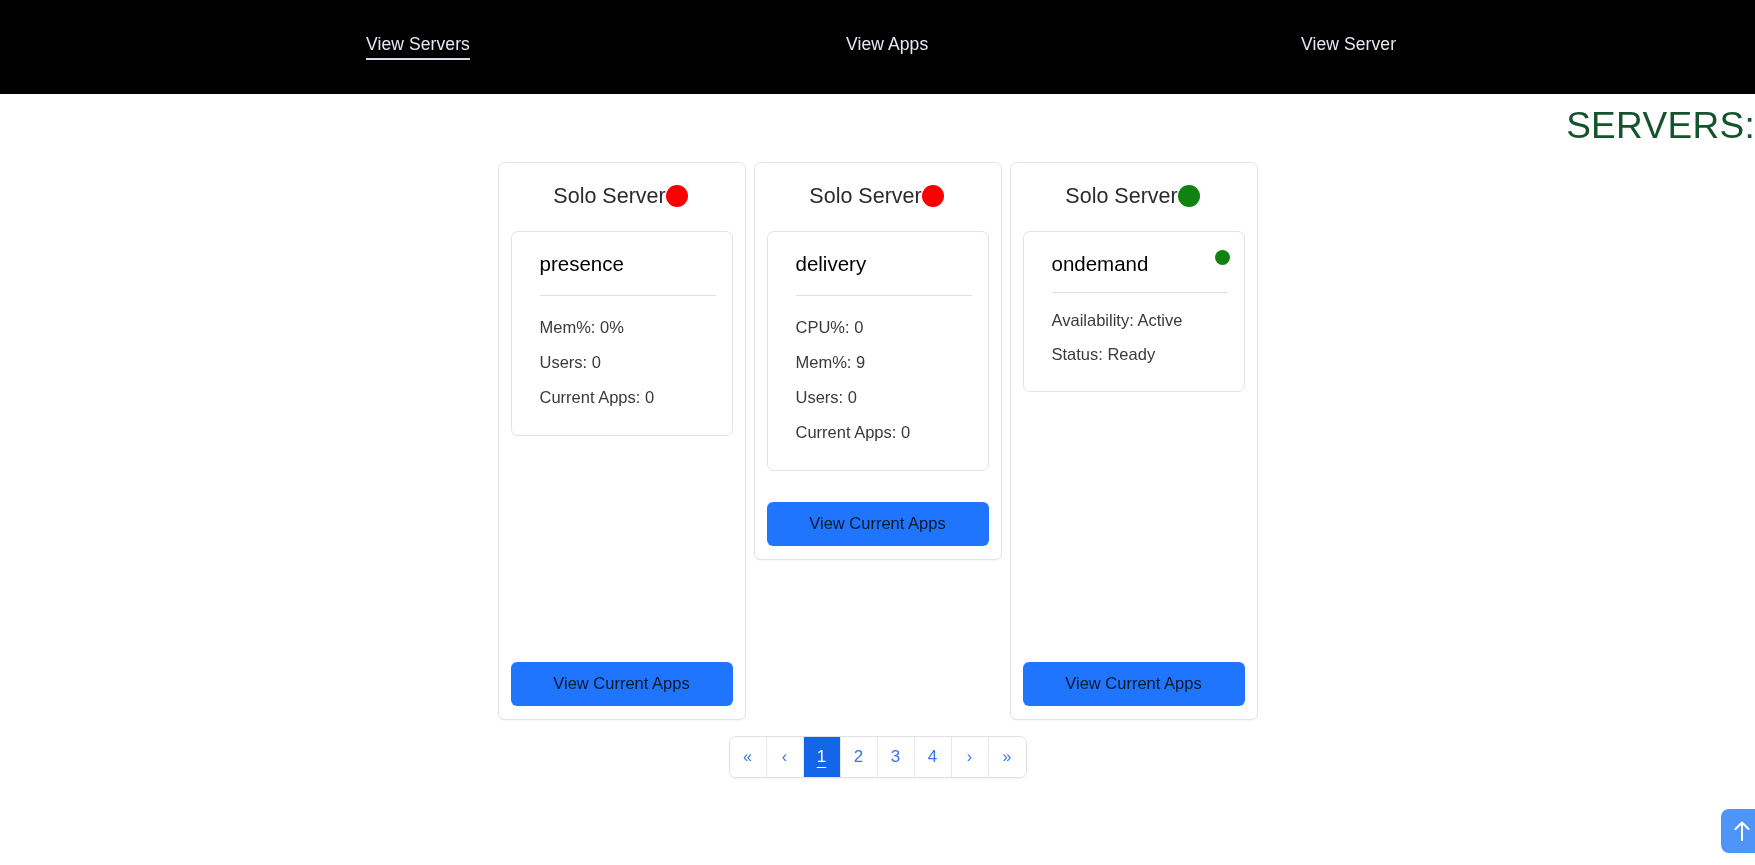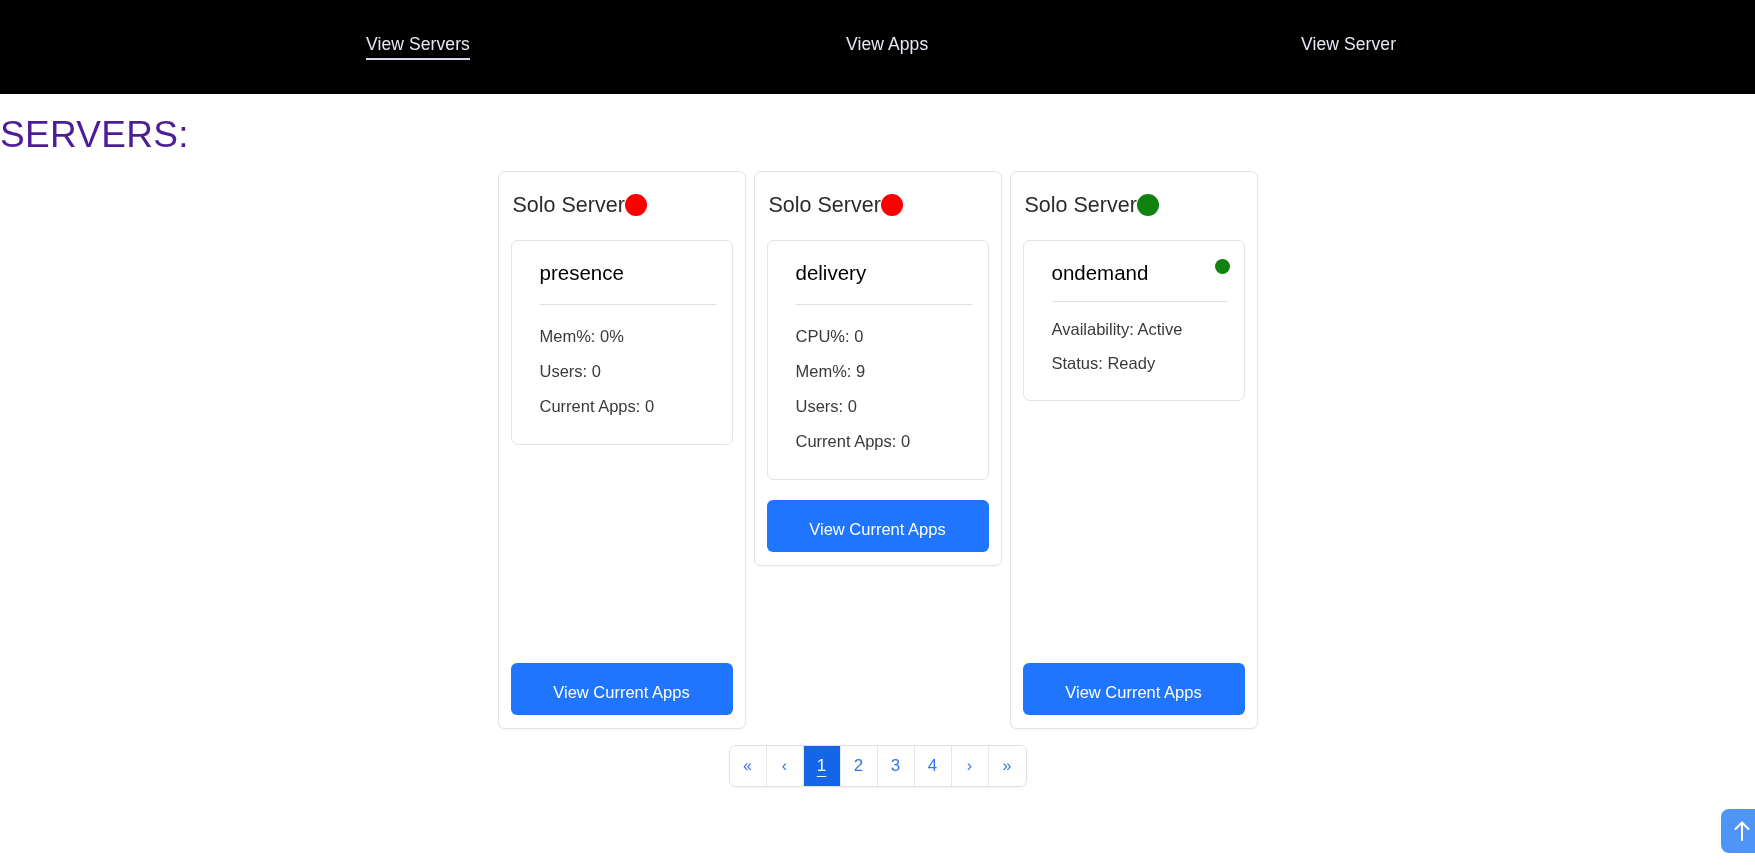--- a/index.html
+++ b/index.html
@@ -34,26 +34,26 @@
   }
   .nav-link.active {
     border-bottom: 2px solid #d8d8ec;
   }
   .nav-servers { left: 366px; }
   .nav-apps    { left: 846px; }
   .nav-images  { left: 1301px; }
 
   
   .page-title {
-    text-align: left;
+    text-align: right;
     font-size: 37px;
     font-weight: 400;
-    color: #4c1d95;
+    color: #14532d;
     margin: 0;
-    padding-top: 18px;
+    padding-top: 9px;
     letter-spacing: 0.3px;
     line-height: 45px;
   }
 
   
   .card-row {
     display: flex;
     justify-content: center;
     align-items: flex-start;
     gap: 8px;
@@ -68,21 +68,21 @@
     display: flex;
     flex-direction: column;
     padding: 13px 12px 13px 12px;
   }
   .card-h1 { min-height: 558px; }
   .card-h3 { min-height: 558px; }
 
   .card-head {
     display: flex;
     align-items: center;
-    justify-content: flex-start;
+    justify-content: center;
     padding: 0 2px 0 2px;
     height: 40px;
   }
   .card-head-title {
     font-size: 21.5px;
     color: #2b2b2b;
     font-weight: 400;
     line-height: 28px;
     white-space: nowrap;
   }
@@ -135,28 +135,28 @@
   }
   .inner-card.compact .stat-list { padding-top: 10px; }
   .inner-card.compact .stat-list li { line-height: 34px; }
   .inner-card.compact .inner-rule { margin-top: 15px; }
 
   .card-spacer { flex: 1 1 auto; min-height: 10px; }
 
   .view-apps-btn {
     display: block;
     width: 100%;
-    margin-top: 10px;
+    margin-top: 21px;
     background: #1f75fe;
-    color: #ffffff;
+    color: #0f172a;
     border: none;
     border-radius: 6px;
     font-size: 16.5px;
     font-family: "Liberation Sans", sans-serif;
-    padding: 19px 0 12px 0;
+    padding: 11px 0 12px 0;
     cursor: pointer;
     line-height: 21px;
   }
 
   
   .pagination-wrap {
     display: flex;
     justify-content: center;
     margin-top: 16px;
   }

